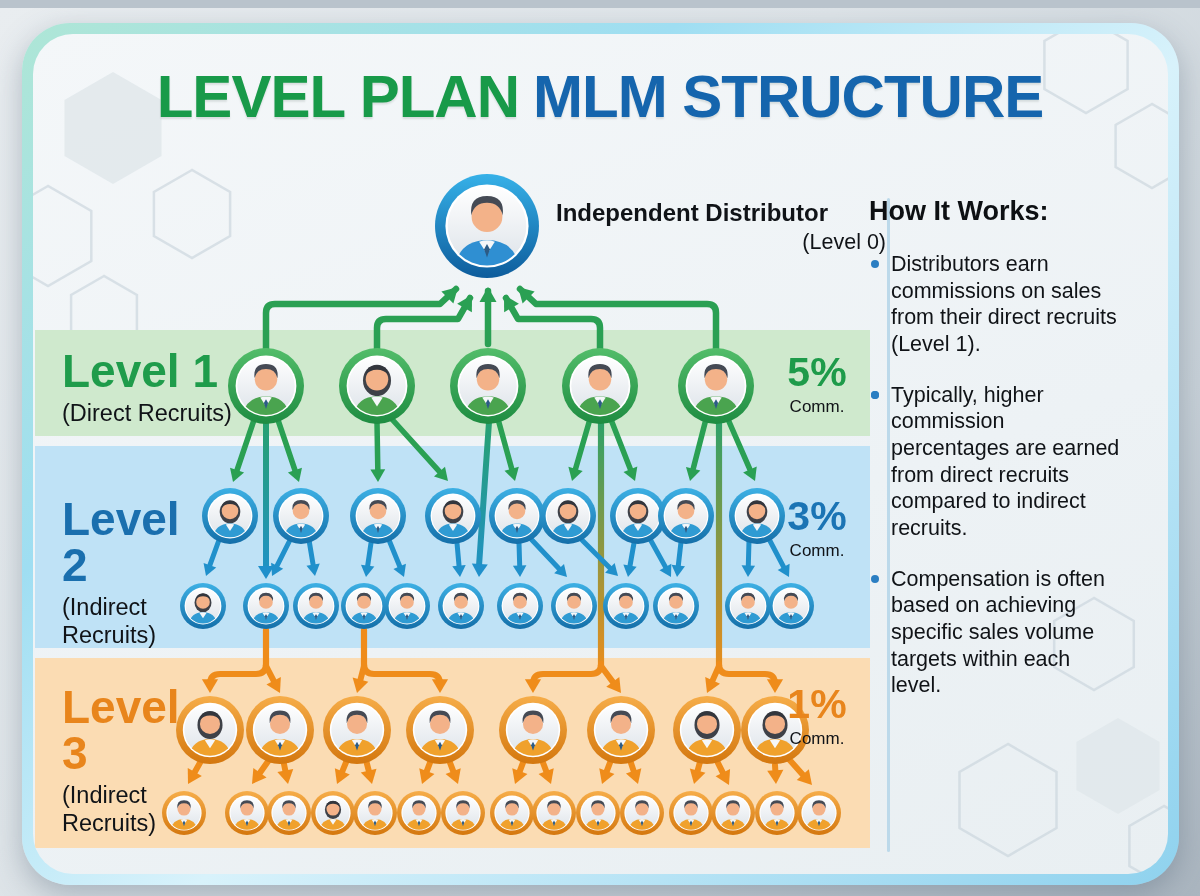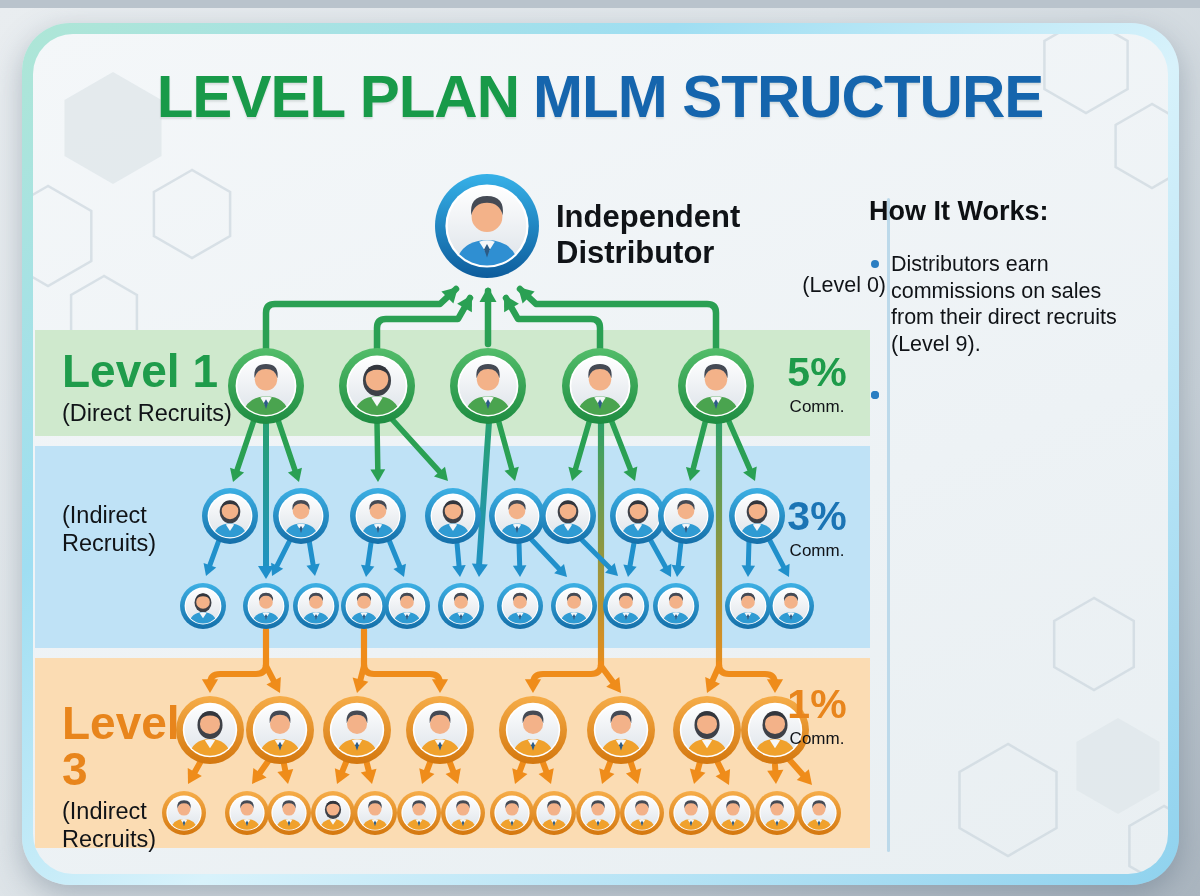--- a/index.html
+++ b/index.html
@@ -13,28 +13,28 @@
         background:linear-gradient(160deg,#f4f7f9 0%,#edf2f5 60%,#e9eff2 100%);}
   #diagram-svg{position:absolute;left:0;top:0;width:1200px;height:896px;z-index:2;}
   .overlay{position:absolute;z-index:3;}
   
   .title{left:0;top:54px;width:1200px;text-align:center;font-weight:800;font-size:60px;
          letter-spacing:-1px;white-space:nowrap;text-shadow:0 2px 2px rgba(20,40,30,.12);}
   .title .t1{color:#189a49;margin-right:14px;}
   .title .t2{color:#1565ad;}
   
   .root-label{left:556px;top:191px;width:330px;line-height:1.15;color:#101317;}
-  .root-label strong{font-size:31px;}
+  .root-label strong{font-size:24px;}
   .root-label div{font-size:21.5px;margin-top:3px;text-align:right;}
   
   .band-label h3{margin:0;font-size:46px;font-weight:bold;line-height:1;}
   .band-label p{margin:6px 0 0 0;font-size:23.5px;color:#101317;line-height:1.18;}
   .bl1{left:62px;top:340px;width:230px;}
   .bl2{left:62px;top:488px;width:140px;}
-  .bl3{left:62px;top:692px;width:140px;}
+  .bl3{left:62px;top:676px;width:140px;}
   .bl1 h3{color:#1f9c4b;} .bl2 h3{color:#1a6fae;} .bl3 h3{color:#e8851c;}
   
   .pct{width:110px;text-align:center;line-height:1;}
   .pct .big{display:block;font-size:41px;font-weight:bold;}
   .pct .small{display:block;font-size:17px;color:#101317;margin-top:5px;}
   .pc1{left:762px;top:344px;} .pc1 .big{color:#1e9b4a;}
   .pc2{left:762px;top:488px;} .pc2 .big{color:#1b74b4;}
   .pc3{left:762px;top:676px;} .pc3 .big{color:#e8851c;}
   
   .separator{left:887px;top:190px;width:3px;height:654px;background:#bcd9ea;border-radius:2px;}
@@ -924,20 +924,21 @@
   <div class="overlay root-label">
     <strong>Independent Distributor</strong>
     <div>(Level 0)</div>
   </div>
 
   <div class="overlay band-label bl1">
     <h3>Level 1</h3>
     <p>(Direct Recruits)</p>
   </div>
   <div class="overlay band-label bl2">
+    <h3>Level 2</h3>
     <p>(Indirect Recruits)</p>
   </div>
   <div class="overlay band-label bl3">
     <h3>Level 3</h3>
     <p>(Indirect Recruits)</p>
   </div>
 
   <div class="overlay pct pc1">
     <span class="big">5%</span>
     <span class="small">Comm.</span>
@@ -949,18 +950,19 @@
   <div class="overlay pct pc3">
     <span class="big">1%</span>
     <span class="small">Comm.</span>
   </div>
 
   <div class="overlay separator"></div>
 
   <div class="overlay sidebar">
     <h2>How It Works:</h2>
     <ul id="bullet-list">
-        <li><span class="dot"></span><span>Distributors earn commissions on sales from their direct recruits (Level 9).</span></li>
+        <li><span class="dot"></span><span>Distributors earn commissions on sales from their direct recruits (Level 1).</span></li>
         <li><span class="dot"></span></li>
-        <li><span class="dot"></span></li>
+        <li><span class="dot"></span><span>Typically, higher commission percentages are earned from direct recruits compared to indirect recruits.</span></li>
+        <li><span class="dot"></span><span>Compensation is often based on achieving specific sales volume targets within each level.</span></li>
       </ul>
   </div>
 </div>
 
 </body></html>

